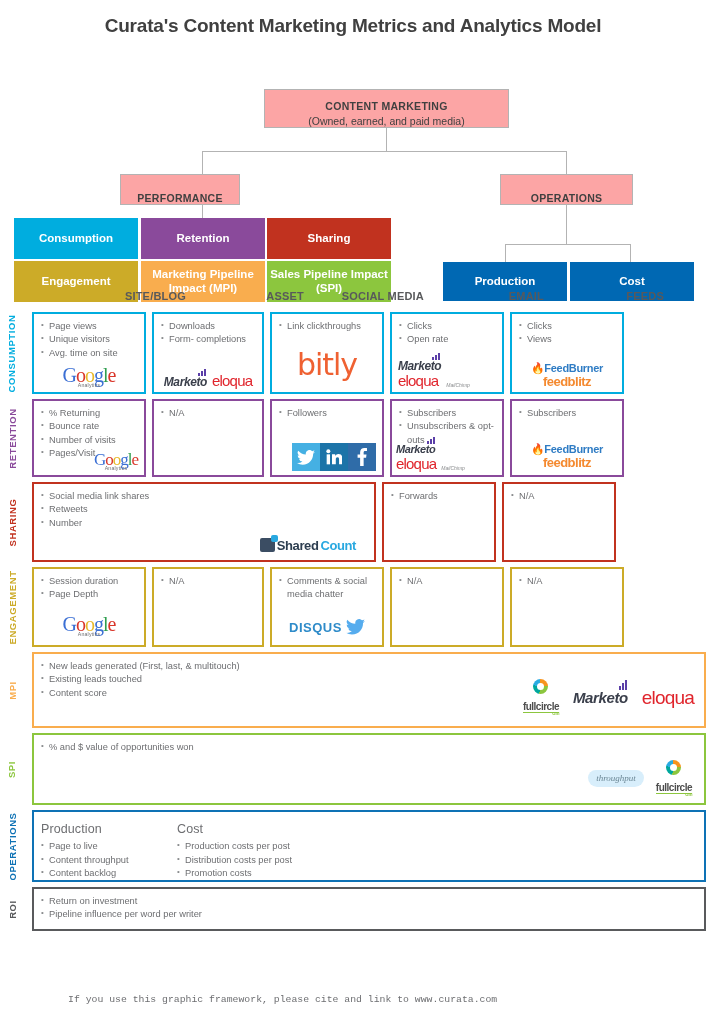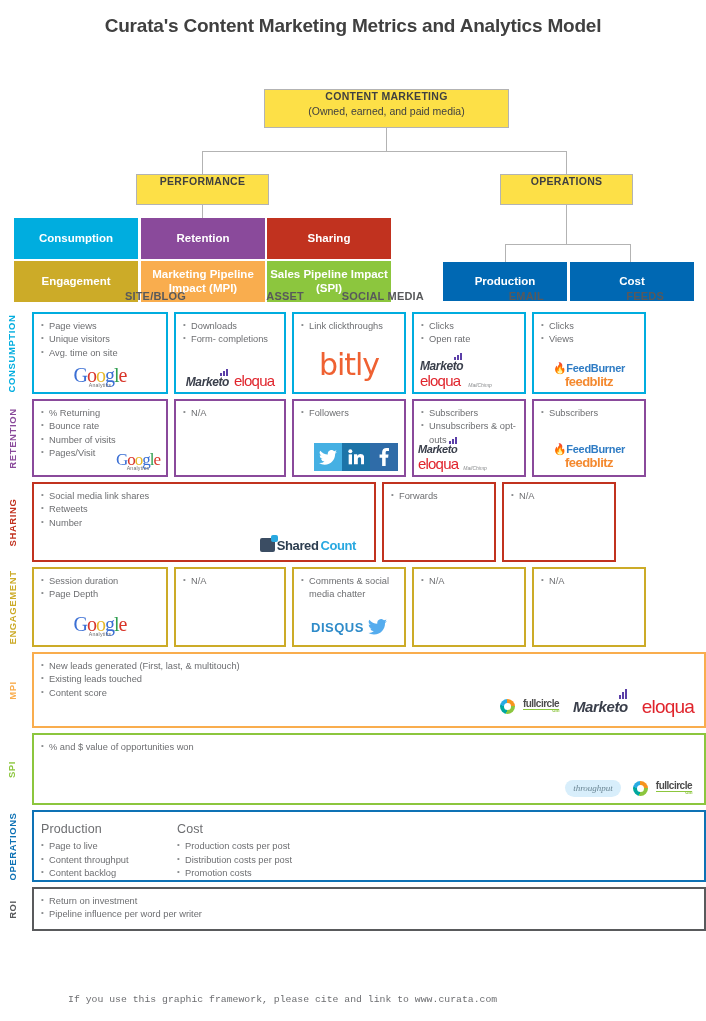--- a/index.html
+++ b/index.html
@@ -27,34 +27,34 @@
 
   
   #hierarchy {
     position: relative;
     height: 215px;
     width: 706px;
   }
   .hbox {
     position: absolute;
     border: 1px solid #b3b3b3;
-    background: #fde047;
+    background: #fca5a5;
     display: flex;
     flex-direction: column;
     align-items: center;
-    justify-content: flex-start;
+    justify-content: flex-end;
     text-align: center;
     font-size: 10.5px;
     color: #404040;
   }
   .hbox .l1 { font-weight: bold; letter-spacing: .3px; }
   .hbox .l2 { font-weight: normal; margin-top: 3px; font-size: 10.5px; }
 
   #box-content { left: 264px; top: 52px; width: 245px; height: 39px; }
-  #box-performance { left: 136px; top: 137px; width: 133px; height: 31px; }
+  #box-performance { left: 120px; top: 137px; width: 120px; height: 31px; }
   #box-operations { left: 500px; top: 137px; width: 133px; height: 31px; }
 
   .conn { position: absolute; background: #b3b3b3; }
 
   
   .chip {
     position: absolute;
     display: flex; align-items: center; justify-content: center;
     text-align: center;
     color: #ffffff;
@@ -116,21 +116,21 @@
     content: "\2022"; position: absolute; left: 0; top: -1px;
     font-size: 8px; color: #8a8c8e;
   }
   .logos {
     position: absolute; bottom: 4px; right: 6px;
     display: flex; align-items: flex-end; gap: 5px;
   }
   .logos.center { left: 0; right: 0; justify-content: center; }
 
   
-  .c1 { width: 136px; } .c2 { width: 112px; } .c3 { width: 114px; }
+  .c1 { width: 114px; } .c2 { width: 112px; } .c3 { width: 114px; }
   .c4 { width: 114px; } .c5 { width: 114px; }
   .wide3 { width: 344px; }
   .fullw { flex: 1; }
 
   
   .r-consumption .cell { border-color: #00addf; }
   .r-consumption .rowlabel span { color: #00addf; }
   .r-retention .cell { border-color: #8a4a9b; }
   .r-retention .rowlabel span { color: #8a4a9b; }
   .r-sharing .cell { border-color: #c1321f; }
@@ -207,21 +207,21 @@
   .sq-tw { background: #45b0e3; } .sq-li { background: #1c74a8; } .sq-fb { background: #2f6ca8; }
 
   .logo-sharedcount { display:flex; align-items:center; gap: 2px; }
   .logo-sharedcount .mark { width: 15px; height: 14px; background: #3b4d63; border-radius: 2px; position: relative; }
   .logo-sharedcount .mark:after { content:""; position:absolute; right:-3px; top:-3px; width:7px;height:7px;background:#29a8e0;border-radius:2px; }
   .logo-sharedcount .t1 { font-size: 13px; font-weight: bold; color: #2d3e50; letter-spacing: -0.4px; }
   .logo-sharedcount .t2 { font-size: 13px; font-weight: bold; color: #29a8e0; letter-spacing: -0.4px; }
 
   .logo-disqus { font-size: 13px; font-weight: bold; color: #2e8bc9; letter-spacing: 0.5px; }
 
-  .logo-fullcircle { display:flex; align-items:center; gap: 8px; }
+  .logo-fullcircle { display:flex; align-items:center; gap: 8px; flex-direction: column; }
   .logo-fullcircle .ring {
     width: 15px; height: 15px; border-radius: 50%;
     background: conic-gradient(#f7941e 0deg 90deg, #8cc63e 90deg 190deg, #00a79d 190deg 280deg, #29abe2 280deg 360deg);
     position: relative;
   }
   .logo-fullcircle .ring:after {
     content:""; position:absolute; left:4px; top:4px; width:7px;height:7px;border-radius:50%;background:#fff;
   }
   .logo-fullcircle .fcn { font-size: 10px; font-weight: bold; color: #4d4d4d; letter-spacing: -0.5px; }
   .logo-fullcircle .fcn u { text-decoration: none; border-bottom: 1.5px solid #8cc63e; }

